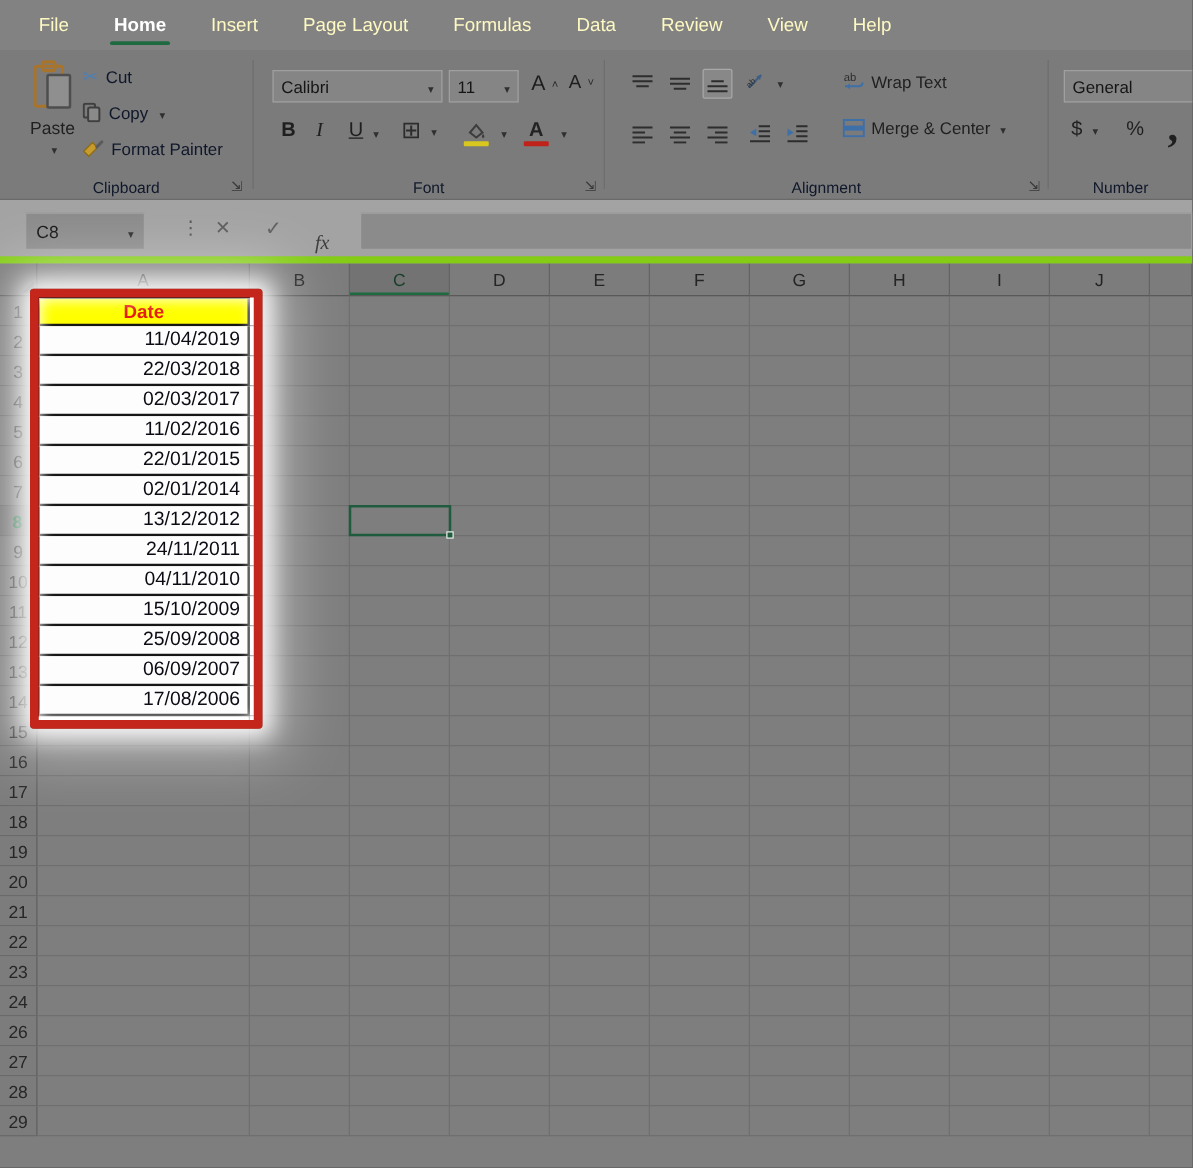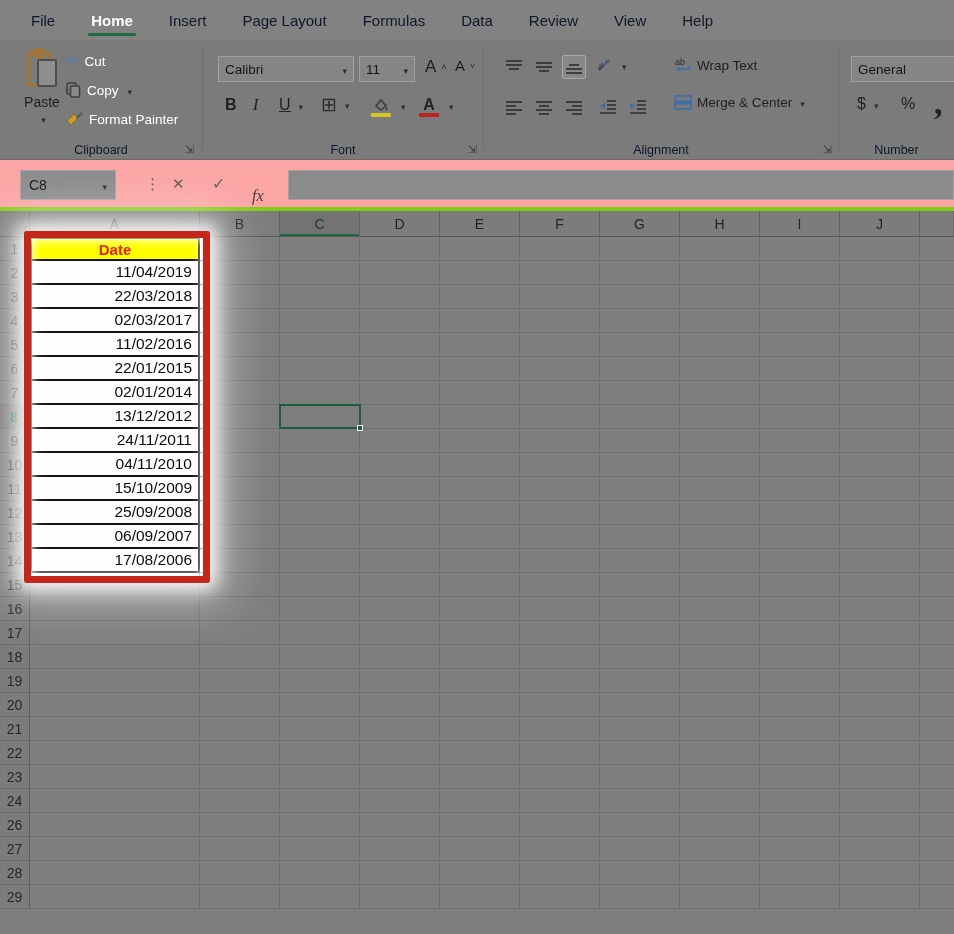--- a/index.html
+++ b/index.html
@@ -1,56 +1,56 @@
 <!DOCTYPE html>
 <html><head>
 <meta charset="utf-8">
 <style>
   html,body{margin:0;padding:0;background:#555;}
   *{box-sizing:border-box;font-family:"Liberation Sans",sans-serif;}
   #app{position:relative;width:954px;height:934px;background:#7e7e7e;overflow:hidden;margin:0 auto;}
 
   
   .tabbar{height:40px;background:#828282;display:flex;align-items:center;padding-left:16px;gap:6px;}
-  .tab{position:relative;padding:0 15px;font-size:15px;color:#0f172a;height:40px;display:flex;align-items:center;cursor:default;}
+  .tab{position:relative;padding:0 15px;font-size:15px;color:#fef9c3;height:40px;display:flex;align-items:center;cursor:default;}
   .tab.active{font-weight:700;color:#ffffff;}
   .tab.active::after{content:"";position:absolute;left:12px;right:12px;bottom:4px;height:3px;background:#1e6b41;border-radius:2px;}
 
   
   .ribbon{position:relative;height:120px;background:#7b7b7b;border-bottom:1px solid #6a6a6a;}
   .rsep{position:absolute;top:8px;bottom:8px;width:1px;background:#6e6e6e;}
   .glabel{position:absolute;bottom:2px;left:0;right:0;text-align:center;font-size:12.5px;color:#0f172a;}
   .launcher{position:absolute;bottom:3px;font-size:11px;color:#383838;}
   .launcher::before{content:"⇲";}
   .dd::after{content:"▾";font-size:9px;color:#2f2f2f;margin-left:3px;}
   .btn{display:flex;align-items:center;gap:5px;font-size:13.5px;color:#1f1f1f;cursor:default;}
 
   .grp{position:absolute;top:0;bottom:0;}
   .grp-clipboard{left:0;width:202px;}
   .grp-font{left:203px;width:280px;}
   .grp-align{left:484px;width:354px;}
   .grp-number{left:839px;width:115px;}
 
   .paste-btn{position:absolute;left:18px;top:8px;width:48px;height:96px;display:flex;flex-direction:column;align-items:center;justify-content:flex-start;font-size:14px;color:#1f1f1f;}
   .paste-btn .plabel{margin-top:4px;}
-  .clip-item{position:absolute;left:66px;display:flex;align-items:center;gap:6px;font-size:13.5px;color:#ffffff;}
+  .clip-item{position:absolute;left:66px;display:flex;align-items:center;gap:6px;font-size:13.5px;color:#0f172a;}
   .icon-cut::before{content:"✂";color:#4f7fb3;font-size:15px;}
   .icon-dots::before{content:"⋮";color:#555;font-size:15px;}
   .icon-x::before{content:"✕";color:#5a5a5a;font-size:15px;}
   .icon-check::before{content:"✓";color:#5f5f5f;font-size:16px;}
   .icon-borders::before{content:"⊞";font-size:19px;color:#2c2c2c;line-height:1;}
   .combo{background:#858585;border:1px solid #9f9f9f;display:flex;align-items:center;justify-content:space-between;padding:0 6px;font-size:13.5px;color:#151515;height:26px;}
   .fmt-letter{font-size:15px;color:#1e1e1e;}
   .colorbar{position:absolute;left:2px;right:2px;bottom:0;height:4px;border-radius:1px;}
   .iconbox{position:relative;width:24px;height:24px;display:flex;align-items:center;justify-content:center;}
   .alignicon{width:18px;height:16px;}
   .selbox{border:1px solid #a8a8a8;background:#888;border-radius:2px;}
 
   
-  .fbar{position:relative;height:51px;background:#fca5a5;border-bottom:4px solid #84cc16;display:flex;align-items:center;padding-left:40px;}
+  .fbar{position:relative;height:51px;background:#a3a3a3;border-bottom:6px solid #84cc16;display:flex;align-items:center;padding-left:40px;}
   .namebox{position:absolute;left:20px;top:10px;width:96px;height:30px;background:#8b8b8b;border:1px solid #a3a3a3;display:flex;align-items:center;justify-content:space-between;padding:0 8px;font-size:14px;color:#141414;}
   .fx{font-family:"Liberation Serif",serif;font-style:italic;font-size:16px;color:#3c3c3c;}
   .finput{position:absolute;left:288px;right:0;top:10px;height:30px;background:#8b8b8b;border:1px solid #a3a3a3;font-size:14px;color:#141414;padding:0 8px;display:flex;align-items:center;}
 
   
   .sheet{position:relative;height:723px;background:#7e7e7e;}
   .hdr-row{display:flex;height:26px;}
   .hcell{background:#7c7c7c;border-right:1px solid #646464;border-bottom:1px solid #595959;display:flex;align-items:center;justify-content:center;font-size:14px;color:#242424;position:relative;}
   .hcell.selcol{background:#737373;color:#173f2a;}
   .hcell.selcol::after{content:"";position:absolute;left:0;right:0;bottom:0;height:2px;background:#1e6b41;}

